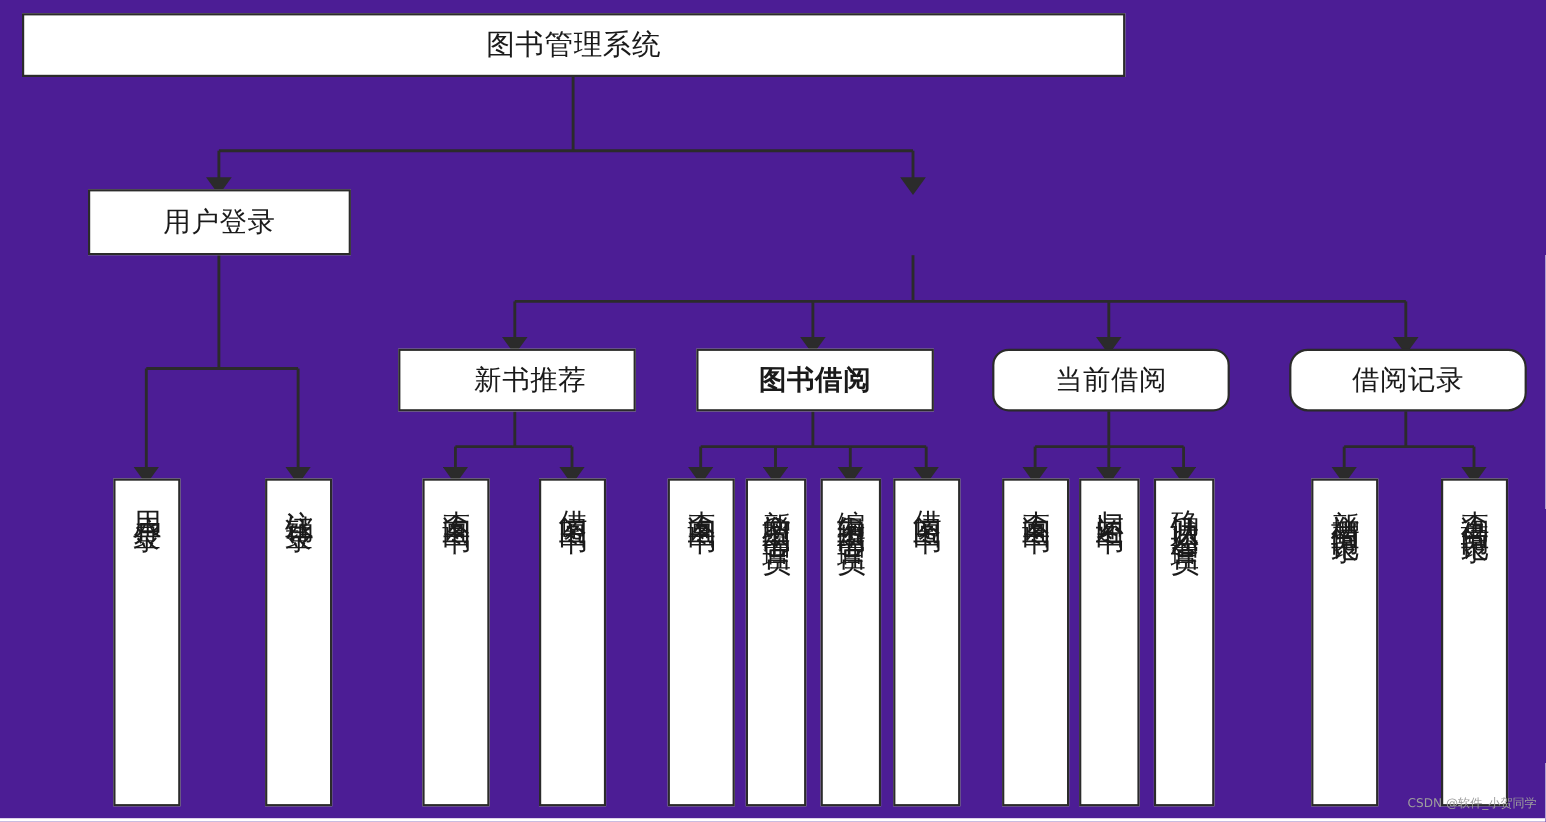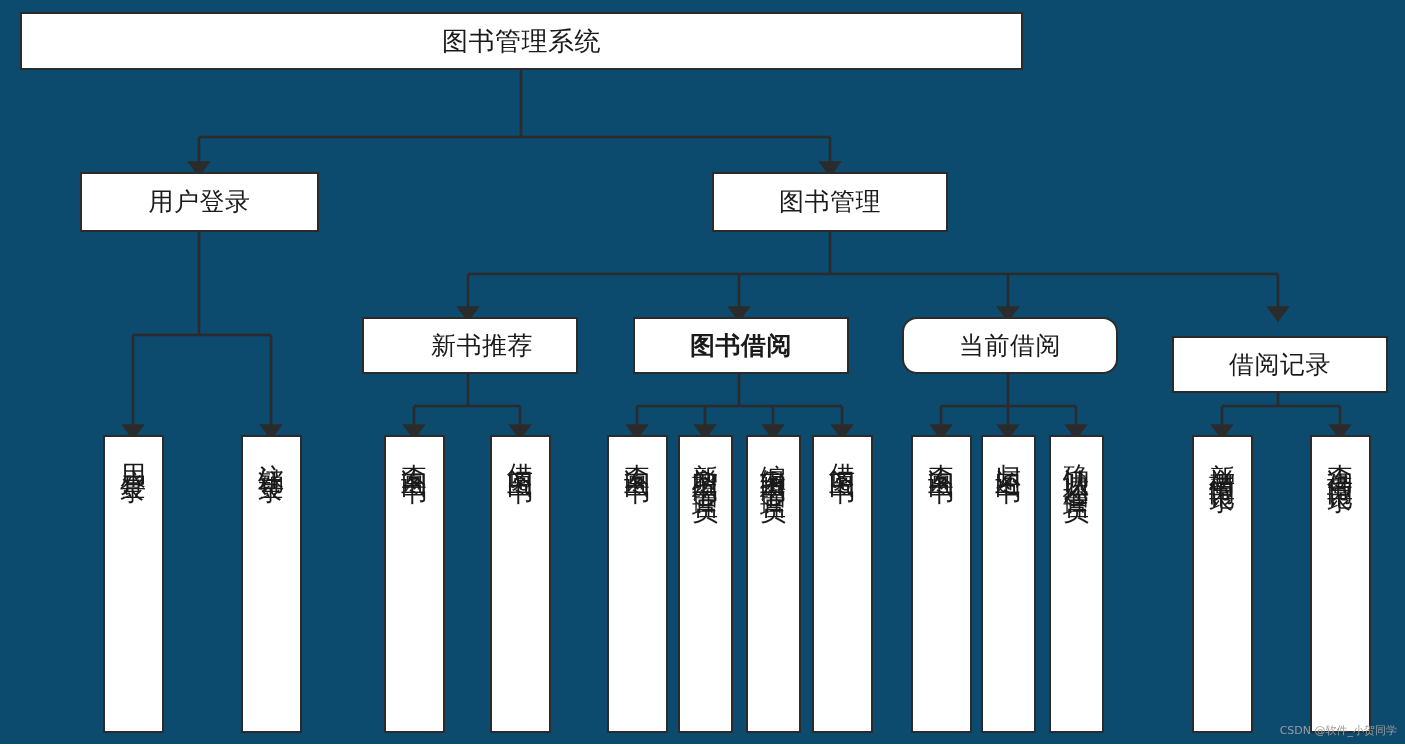--- a/index.html
+++ b/index.html
@@ -8,21 +8,21 @@
     padding: 0;
     background: #ffffff;
   }
   body {
     font-family: "DejaVu Sans", "Liberation Sans", sans-serif;
   }
   #diagram-root {
     position: relative;
     width: 1405px;
     height: 744px;
-    background: #0c4a6e;
+    background: #4c1d95;
     overflow: hidden;
   }
   #edge-layer {
     position: absolute;
     left: 0;
     top: 0;
     width: 1405px;
     height: 747px;
     pointer-events: none;
   }
@@ -127,37 +127,34 @@
   </svg>
 
   <div class="node horizontal root" style="left:20px; top:12px; width:1003px; height:58px;">
     <span class="node-label">图书管理系统</span>
   </div>
 
   <div class="node horizontal" style="left:80px; top:172px; width:239px; height:60px;">
     <span class="node-label">用户登录</span>
   </div>
 
-  <div class="node horizontal" style="left:712px; top:172px; width:236px; height:60px;">
-    <span class="node-label">图书管理</span>
-  </div>
 
   <div class="node horizontal" style="left:362px; top:317px; width:216px; height:57px;padding-left:24px;">
     <span class="node-label">新书推荐</span>
   </div>
 
   <div class="node horizontal" style="left:633px; top:317px; width:216px; height:57px;font-weight:bold;">
     <span class="node-label">图书借阅</span>
   </div>
 
   <div class="node horizontal" style="left:902px; top:317px; width:216px; height:57px;border-radius:15px;">
     <span class="node-label">当前借阅</span>
   </div>
 
-  <div class="node horizontal" style="left:1172px; top:336px; width:216px; height:57px;">
+  <div class="node horizontal" style="left:1172px; top:317px; width:216px; height:57px;border-radius:17px;">
     <span class="node-label">借阅记录</span>
   </div>
 
   <div class="node vertical" style="left:103px; top:435px; width:61px; height:298px;">
     <span class="node-label">用户登录</span>
   </div>
 
   <div class="node vertical" style="left:241px; top:435px; width:61px; height:298px;">
     <span class="node-label">注销登录</span>
   </div>

